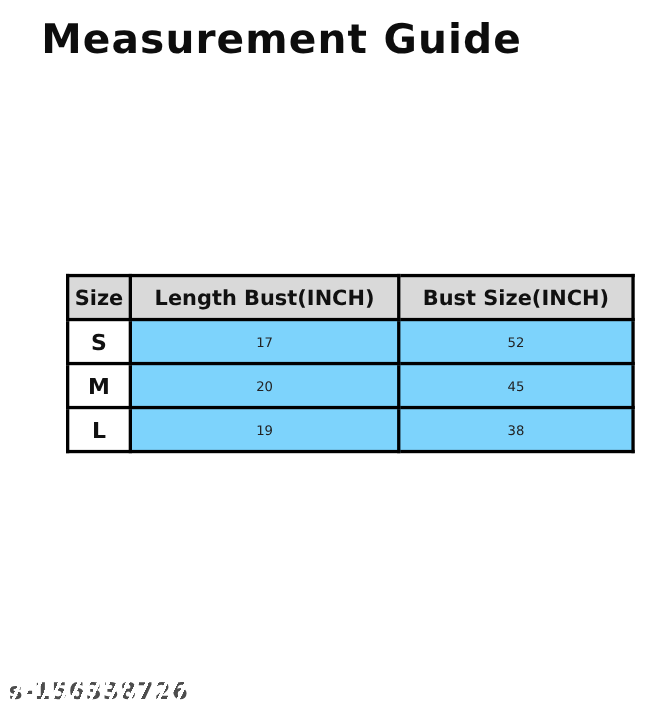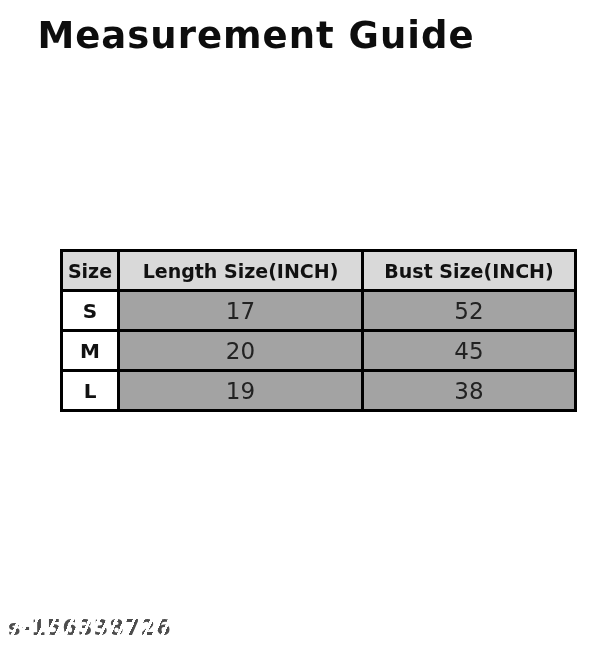--- a/index.html
+++ b/index.html
@@ -56,24 +56,24 @@
     font-weight: bold;
     color: #111111;
   }
   table.size-table tbody th {
     font-size: 20px;
     font-weight: bold;
     color: #111111;
     background: #ffffff;
   }
   table.size-table tbody td {
-    font-size: 23px;
+    font-size: 12px;
     font-weight: normal;
     color: #222222;
-    background: #a3a3a3;
+    background: #7dd3fc;
   }
   .watermark {
     position: absolute;
     left: 8px;
     top: 616px;
     padding-right: 4px;
   }
   .watermark-text {
     font-size: 21px;
     font-weight: bold;
@@ -105,21 +105,21 @@
 
   <table class="size-table">
     <colgroup>
       <col class="c-size">
       <col class="c-length">
       <col class="c-bust">
     </colgroup>
     <thead>
       <tr>
         <th>Size</th>
-        <th>Length Size(INCH)</th>
+        <th>Length Bust(INCH)</th>
         <th>Bust Size(INCH)</th>
       </tr>
     </thead>
     <tbody>
       <tr>
         <th>S</th>
         <td>17</td>
         <td>52</td>
       </tr>
       <tr>

